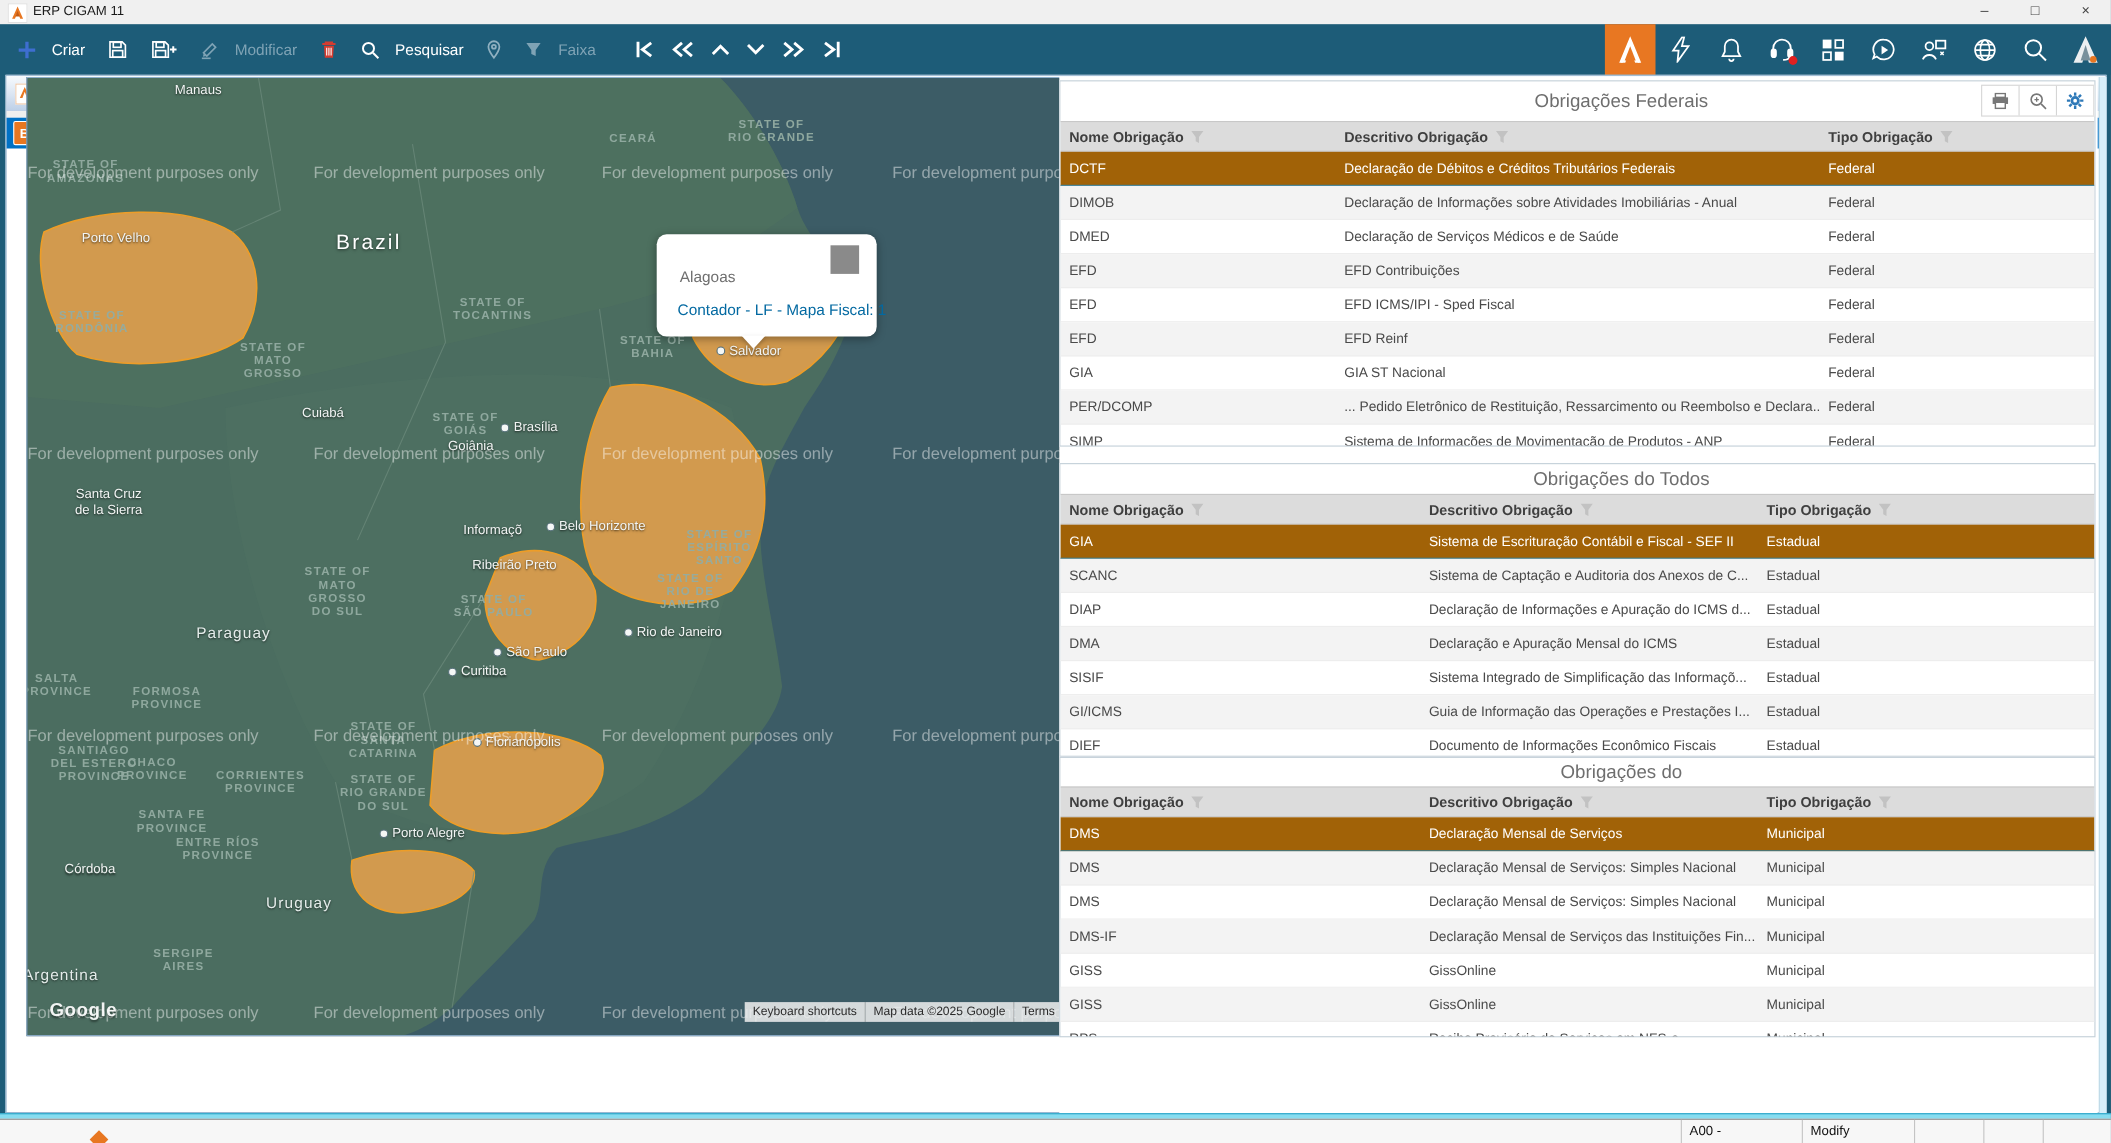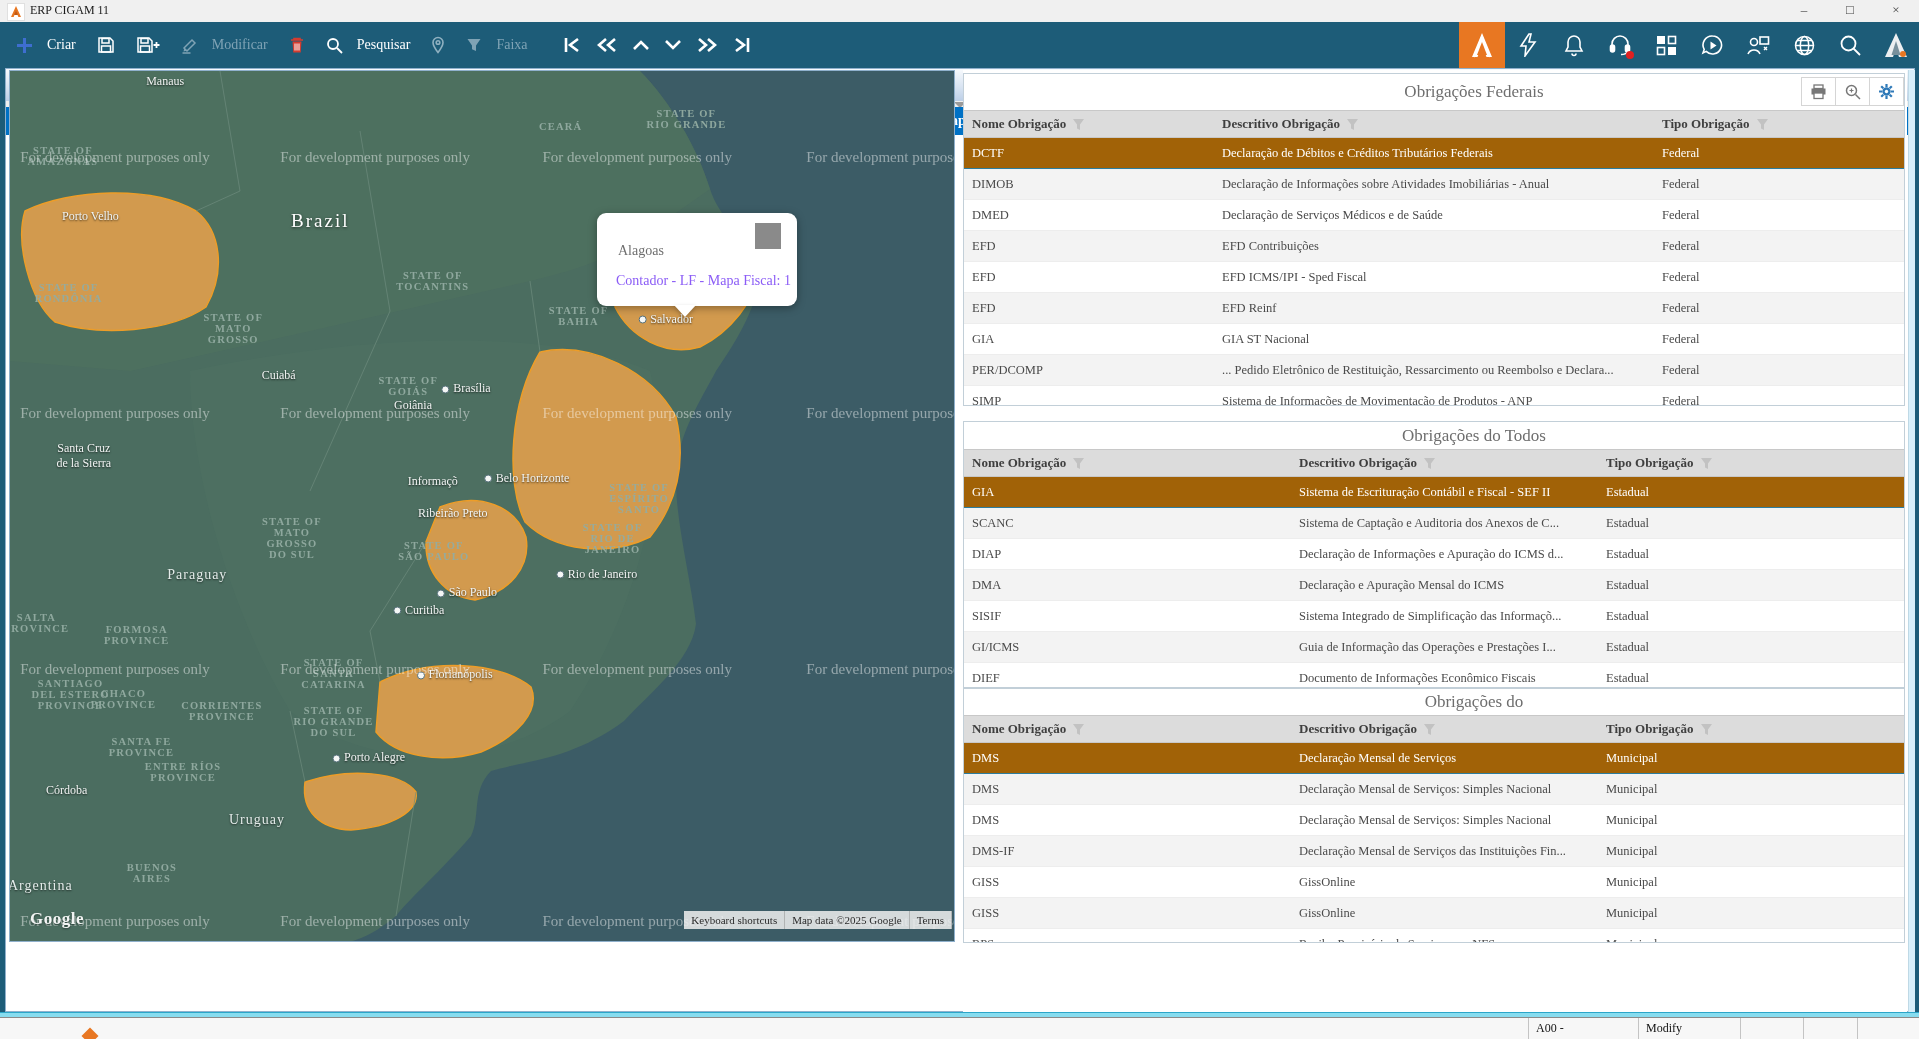--- a/index.html
+++ b/index.html
@@ -1,17 +1,17 @@
 <!DOCTYPE html>
 <html><head>
 <meta charset="utf-8">
 <style>
   html,body{margin:0;padding:0;background:#777;}
   #app{position:relative;width:1919px;height:1039px;background:#1D5C78;overflow:hidden;
-       font-family:Liberation Serif, serif;-webkit-font-smoothing:antialiased;}
+       font-family:Liberation Sans, sans-serif;-webkit-font-smoothing:antialiased;}
   .abs{position:absolute;}
 
   
   #titlebar{left:0;top:0;width:1919px;height:22px;background:#F0F0F0;border-bottom:1px solid #D9D9D9;}
   #titlebar .logo{left:7px;top:3px;width:16px;height:16px;background:#FFF;border:1px solid #E0E0E0;}
   #titlebar .title{left:30px;top:3px;font-size:12px;color:#1a1a1a;}
   .winctl{top:0;height:22px;width:46px;text-align:center;line-height:20px;font-size:13px;color:#444;}
 
   
   #maintb{left:0;top:22px;width:1919px;height:46px;background:#1D5C78;}
@@ -34,37 +34,37 @@
     background:linear-gradient(#F2B09A,#D9654C 45%,#C23A24);border:1px solid #8E2F1C;
     color:#FFF;font-weight:bold;text-align:center;line-height:18px;font-size:13px;box-shadow:inset 0 0 2px rgba(255,255,255,.6);}
   #collapse{left:948px;top:33px;width:0;height:0;border-left:6px solid transparent;border-right:6px solid transparent;border-top:6px solid #9a9a9a;}
   #graygap{left:0;top:32px;width:1908px;height:6px;background:#EFEFEF;}
   #bluebar{left:0;top:38px;width:1908px;height:28px;background:#0071C5;display:flex;align-items:center;}
   #bluebar .bbicons{display:flex;align-items:center;gap:11px;margin-left:6px;}
   #bbtitle{position:absolute;left:0;right:0;text-align:center;color:#FFF;font-weight:bold;font-size:14px;pointer-events:none;}
   #bbright{position:absolute;right:28px;top:38px;height:28px;display:flex;align-items:center;gap:10px;}
 
   
-  #map{left:9px;top:70px;width:946px;height:872px;background:#3C5C66;overflow:hidden;border:1px solid #8FB0CC;box-sizing:border-box;}
+  #map{left:24px;top:70px;width:946px;height:872px;background:#3C5C66;overflow:hidden;border:1px solid #8FB0CC;box-sizing:border-box;}
   .mlabel{position:absolute;transform:translate(-50%,-50%);white-space:pre-line;text-align:center;pointer-events:none;}
   .mlabel.state{color:#93ACA2;font-size:10.5px;font-weight:bold;letter-spacing:1.2px;opacity:.95;}
   .mlabel.city{color:#F2F5F4;font-size:12px;text-shadow:0 1px 2px rgba(0,0,0,.7);}
   .mlabel.country{color:#E4ECEA;font-size:14px;letter-spacing:1px;text-shadow:0 1px 2px rgba(0,0,0,.6);}
   .mlabel.big{color:#FFF;font-size:19px;letter-spacing:2px;text-shadow:0 1px 3px rgba(0,0,0,.6);}
   .cdot{display:inline-block;width:6px;height:6px;border-radius:50%;background:#F5F7F6;border:1px solid #56707A;margin-right:4px;vertical-align:middle;}
   .wm{position:absolute;transform:translate(-50%,-50%);color:rgba(255,255,255,.45);font-size:15px;white-space:nowrap;pointer-events:none;}
   #gattr{position:absolute;right:2px;bottom:12px;display:flex;font-size:11px;color:#2b2b2b;}
   #gattr div{background:rgba(240,240,240,.85);padding:3px 7px;border-right:1px solid rgba(120,120,120,.4);}
   #glogo{position:absolute;left:20px;bottom:12px;color:#FFF;font-size:17px;font-weight:bold;letter-spacing:.5px;opacity:.92;text-shadow:0 1px 2px rgba(0,0,0,.5);}
 
   
   #tip{left:597px;top:213px;width:200px;height:93px;background:#FFF;border-radius:9px;box-shadow:0 2px 8px rgba(0,0,0,.35);}
   #tip .sq{position:absolute;right:16px;top:10px;width:26px;height:26px;background:#8A8A8A;}
   #tip .l1{position:absolute;left:21px;top:30px;font-size:14px;color:#6F6F6F;}
-  #tip .l2{position:absolute;left:19px;top:60px;font-size:14px;color:#8b5cf6;white-space:nowrap;}
+  #tip .l2{position:absolute;left:19px;top:60px;font-size:14px;color:#0369a1;white-space:nowrap;}
   #tiparrow{left:674px;top:305px;width:0;height:0;border-left:11px solid transparent;border-right:11px solid transparent;border-top:12px solid #FFF;filter:drop-shadow(0 2px 2px rgba(0,0,0,.25));}
 
   
   #rightpanel{left:963px;top:70px;width:944px;height:942px;background:#FFF;}
   .tbl{position:absolute;left:0;width:942px;background:#FFF;border:1px solid #C2CFD8;box-sizing:border-box;overflow:hidden;}
   .tbl-titlerow{position:relative;width:100%;margin-left:40px;}
   .tbl-title{text-align:center;font-size:17px;color:#6E6E6E;}
   .thead{display:grid;background:#DCDCDC;border-top:1px solid #C8C8C8;border-bottom:1px solid #C8C8C8;}
   .thead .hc{display:flex;align-items:center;gap:6px;font-size:13px;font-weight:bold;color:#3F3F3F;padding:0 0 0 8px;height:26px;}
   .grid0{grid-template-columns:250px 440px 1fr;}
@@ -429,21 +429,21 @@
         <div class="mlabel state" style="left: 34.2%; top: 74.5%;">STATE OF
 RIO GRANDE
 DO SUL</div>
         <div class="mlabel state" style="left: 13.9%; top: 77.5%;">SANTA FE
 PROVINCE</div>
         <div class="mlabel city" style="left: 37.9%; top: 78.7%;"><span class="cdot"></span>Porto Alegre</div>
         <div class="mlabel state" style="left: 18.3%; top: 80.4%;">ENTRE RÍOS
 PROVINCE</div>
         <div class="mlabel city" style="left: 6%; top: 82.4%;">Córdoba</div>
         <div class="mlabel country" style="left: 26.1%; top: 85.9%;">Uruguay</div>
-        <div class="mlabel state" style="left: 15%; top: 92%;">BUENOS
+        <div class="mlabel state" style="left: 15%; top: 92%;">SERGIPE
 AIRES</div>
         <div class="mlabel country" style="left: 3.2%; top: 93.5%;">Argentina</div>
       </div>
     <div id="wmlayer" class="abs" style="left:0;top:0;width:946px;height:872px">
         <div class="wm" style="left: 11.1%; top: 9.9%;">For development purposes only</div>
         <div class="wm" style="left: 38.6%; top: 9.9%;">For development purposes only</div>
         <div class="wm" style="left: 66.3%; top: 9.9%;">For development purposes only</div>
         <div class="wm" style="left: 94.2%; top: 9.9%;">For development purposes only</div>
         <div class="wm" style="left: 11.1%; top: 39.2%;">For development purposes only</div>
         <div class="wm" style="left: 38.6%; top: 39.2%;">For development purposes only</div>

